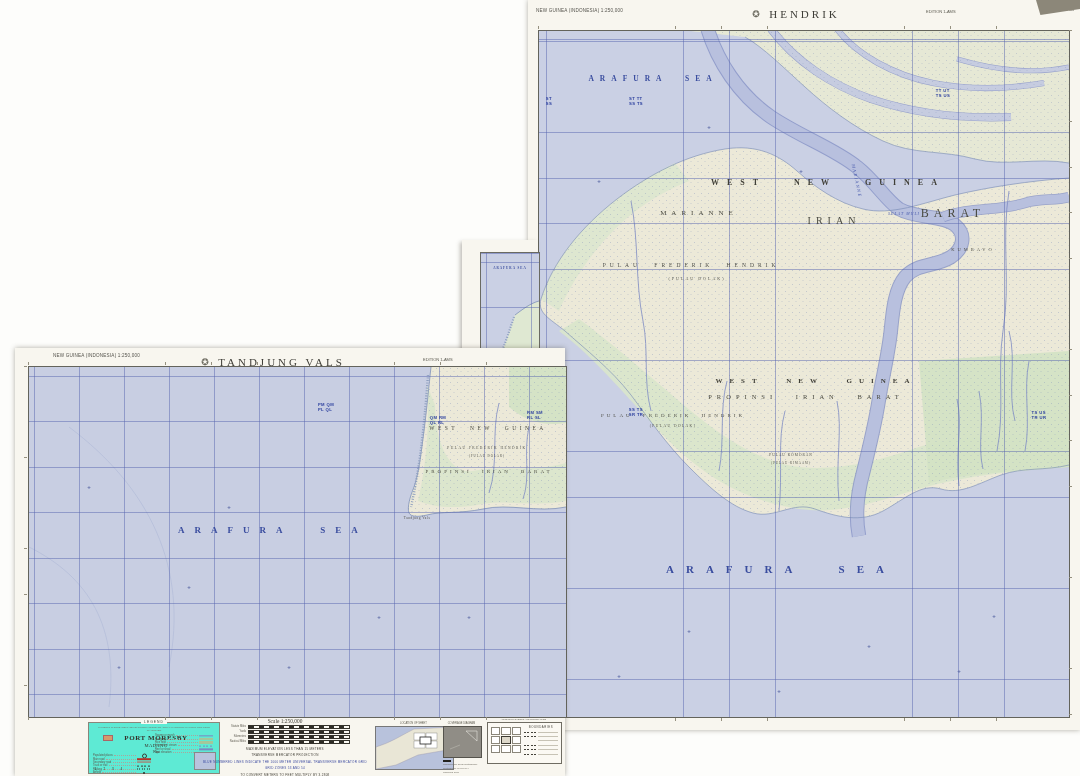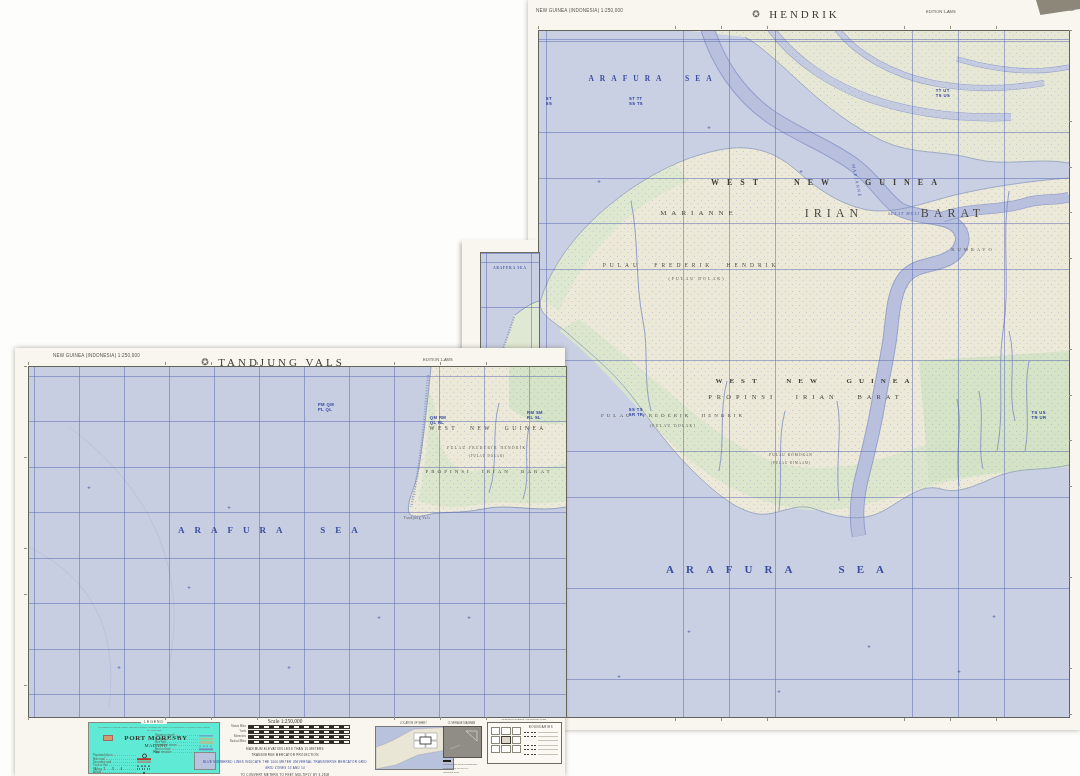--- a/index.html
+++ b/index.html
@@ -212,21 +212,21 @@
                    C 366 468 382 452 402 458 C 422 464 440 452 462 444 C 484 436 506 440 530 434"></path>
           <path d="M 206 6 C 224 16 246 38 266 56 C 288 76 314 96 344 110 C 374 124 404 119 436 128
                    C 466 136 498 126 530 132"></path>
         </g>
       </svg>
       <div class="gridov gridK"></div>
       <div class="labels">
           <div class="lbl sea" style="left: 114px; top: 48px; font-size: 7.5px; letter-spacing: 6px; word-spacing: 10px; transform: translate(-50%, -50%);">ARAFURA SEA</div>
           <div class="lbl land" style="left: 289px; top: 152px; font-size: 8px; letter-spacing: 8px; word-spacing: 18px; transform: translate(-50%, -50%);">WEST NEW GUINEA</div>
           <div class="lbl land2" style="left: 160px; top: 182px; font-size: 7px; letter-spacing: 5px; transform: translate(-50%, -50%);">MARIANNE</div>
-          <div class="lbl land2" style="left: 295px; top: 182px; font-size: 12px; letter-spacing: 5px; transform: translate(-50%, -50%);">IRIAN</div>
+          <div class="lbl land2" style="left: 295px; top: 190px; font-size: 10px; letter-spacing: 5px; transform: translate(-50%, -50%);">IRIAN</div>
           <div class="lbl land2" style="left: 414px; top: 182px; font-size: 12px; letter-spacing: 5px; transform: translate(-50%, -50%);">BARAT</div>
           <div class="lbl riv" style="left: 317px; top: 150px; font-size: 4.5px; letter-spacing: 1.5px; transform: translate(-50%, -50%) rotate(78deg);">MARIANNE</div>
           <div class="lbl riv" style="left: 365px; top: 183px; font-size: 4px; letter-spacing: 1px; transform: translate(-50%, -50%);">SELAT MULI</div>
           <div class="lbl land3" style="left: 152px; top: 235px; font-size: 5.5px; letter-spacing: 4px; word-spacing: 8px; transform: translate(-50%, -50%);">PULAU FREDERIK HENDRIK</div>
           <div class="lbl land4" style="left: 158px; top: 248px; font-size: 4px; letter-spacing: 2px; transform: translate(-50%, -50%);">(PULAU DOLAK)</div>
           <div class="lbl land4" style="left: 434px; top: 219px; font-size: 4.5px; letter-spacing: 3px; transform: translate(-50%, -50%);">KUMBAVO</div>
           <div class="lbl land" style="left: 277px; top: 350px; font-size: 7px; letter-spacing: 7px; word-spacing: 14px; transform: translate(-50%, -50%);">WEST NEW GUINEA</div>
           <div class="lbl land2" style="left: 267px; top: 366px; font-size: 6.5px; letter-spacing: 5px; word-spacing: 12px; transform: translate(-50%, -50%);">PROPINSI IRIAN BARAT</div>
           <div class="lbl land3" style="left: 134px; top: 384px; font-size: 5px; letter-spacing: 3px; word-spacing: 6px; transform: translate(-50%, -50%);">PULAU FREDERIK HENDRIK</div>
           <div class="lbl land4" style="left: 134px; top: 396px; font-size: 3.5px; letter-spacing: 1.5px; transform: translate(-50%, -50%);">(PULAU DOLAK)</div>

